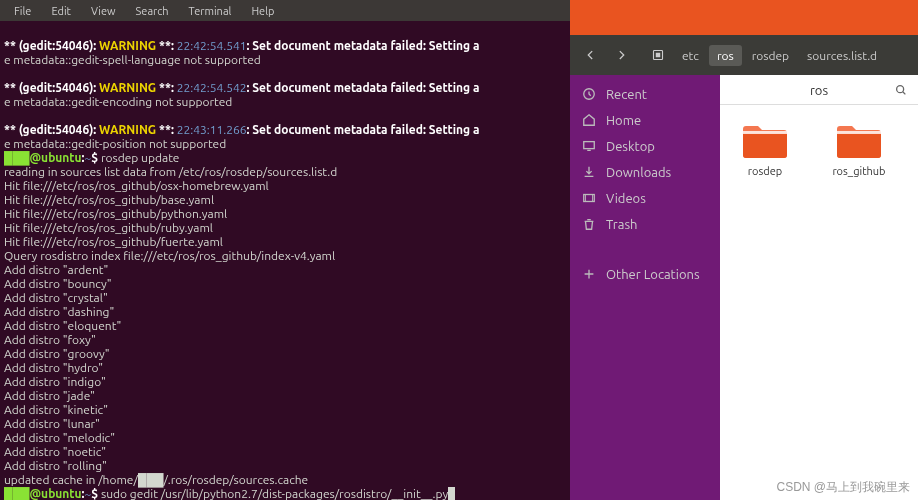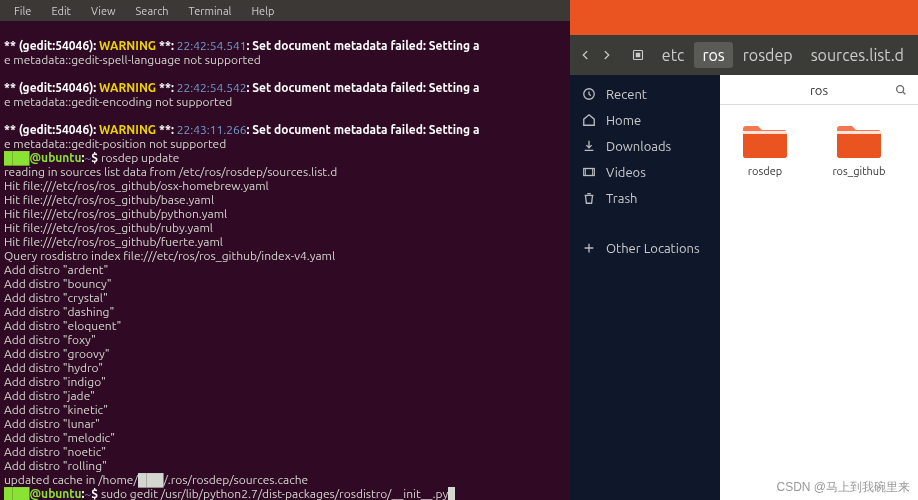--- a/index.html
+++ b/index.html
@@ -12,24 +12,24 @@
 .bold{font-weight:bold;color:#fff}
 .yellow{color:#edd400;font-weight:bold}
 .blue{color:#729fcf}
 .green{color:#8ae234;font-weight:bold}
 .white{color:#fff;font-weight:bold}
 .cursor{display:inline-block;width:7px;height:13px;background:#d3d7cf;vertical-align:text-bottom}
 .nautilus{position:absolute;top:35px;right:0;width:348px;height:465px;background:#fff;display:flex;flex-direction:column}
 .nheader{height:40px;background:#3b3b37;display:flex;align-items:center;padding:0 6px;gap:4px}
 .navbtn{width:28px;height:28px;display:flex;align-items:center;justify-content:center;color:#ccc;font-size:14px;border-radius:3px}
 .pathbar{display:flex;align-items:center;gap:2px;margin-left:4px}
-.pathseg{padding:4px 8px;color:#ccc;font-size:16px;border-radius:3px}
+.pathseg{padding:4px 8px;color:#ccc;font-size:12px;border-radius:3px}
 .pathseg.active{background:#5a5a56;color:#fff}
 .nbody{display:flex;flex:1;min-height:0}
-.sidebar{width:150px;background:#0f172a;padding-top:6px}
+.sidebar{width:150px;background:#701a75;padding-top:6px}
 .sideitem{display:flex;align-items:center;gap:10px;padding:6px 12px;color:#ccc;font-size:13px}
 .sideitem svg{width:14px;height:14px;fill:#bbb}
 .main{flex:1;display:flex;flex-direction:column;background:#fff}
 .mainhead{height:30px;border-bottom:1px solid #ddd;display:flex;align-items:center;justify-content:center;font-size:13px;color:#333;position:relative}
 .searchbtn{position:absolute;right:6px;width:22px;height:22px;display:flex;align-items:center;justify-content:center}
 .files{flex:1;padding:16px 10px;display:flex;gap:24px;align-items:flex-start}
 .file{display:flex;flex-direction:column;align-items:center;gap:4px;width:70px}
 .folder-icon{width:48px;height:40px}
 .file-label{font-size:11px;color:#333;text-align:center}
 .watermark{position:absolute;bottom:4px;right:8px;font-size:12px;color:#999;font-family:sans-serif}
@@ -86,20 +86,27 @@
           <span>Recent</span>
         </div>
       <div class="sideitem">
           <svg viewBox="0 0 16 16">
             <path d="M8 2l6 5v7H2V7z" fill="none" stroke="#bbb" stroke-width="1.5"></path>
           </svg>
           <span>Home</span>
         </div>
       <div class="sideitem">
           <svg viewBox="0 0 16 16">
+            <rect x="2" y="3" width="12" height="8" fill="none" stroke="#bbb" stroke-width="1.5"></rect>
+            <path d="M6 13h4" stroke="#bbb" stroke-width="1.5"></path>
+          </svg>
+          <span>Desktop</span>
+        </div>
+      <div class="sideitem">
+          <svg viewBox="0 0 16 16">
             <path d="M8 2v8m-3-3l3 3 3-3M3 13h10" stroke="#bbb" stroke-width="1.5" fill="none"></path>
           </svg>
           <span>Downloads</span>
         </div>
       <div class="sideitem">
           <svg viewBox="0 0 16 16">
             <rect x="2" y="4" width="12" height="8" fill="none" stroke="#bbb" stroke-width="1.5"></rect>
             <path d="M4 4v8M12 4v8" stroke="#bbb"></path>
           </svg>
           <span>Videos</span>

